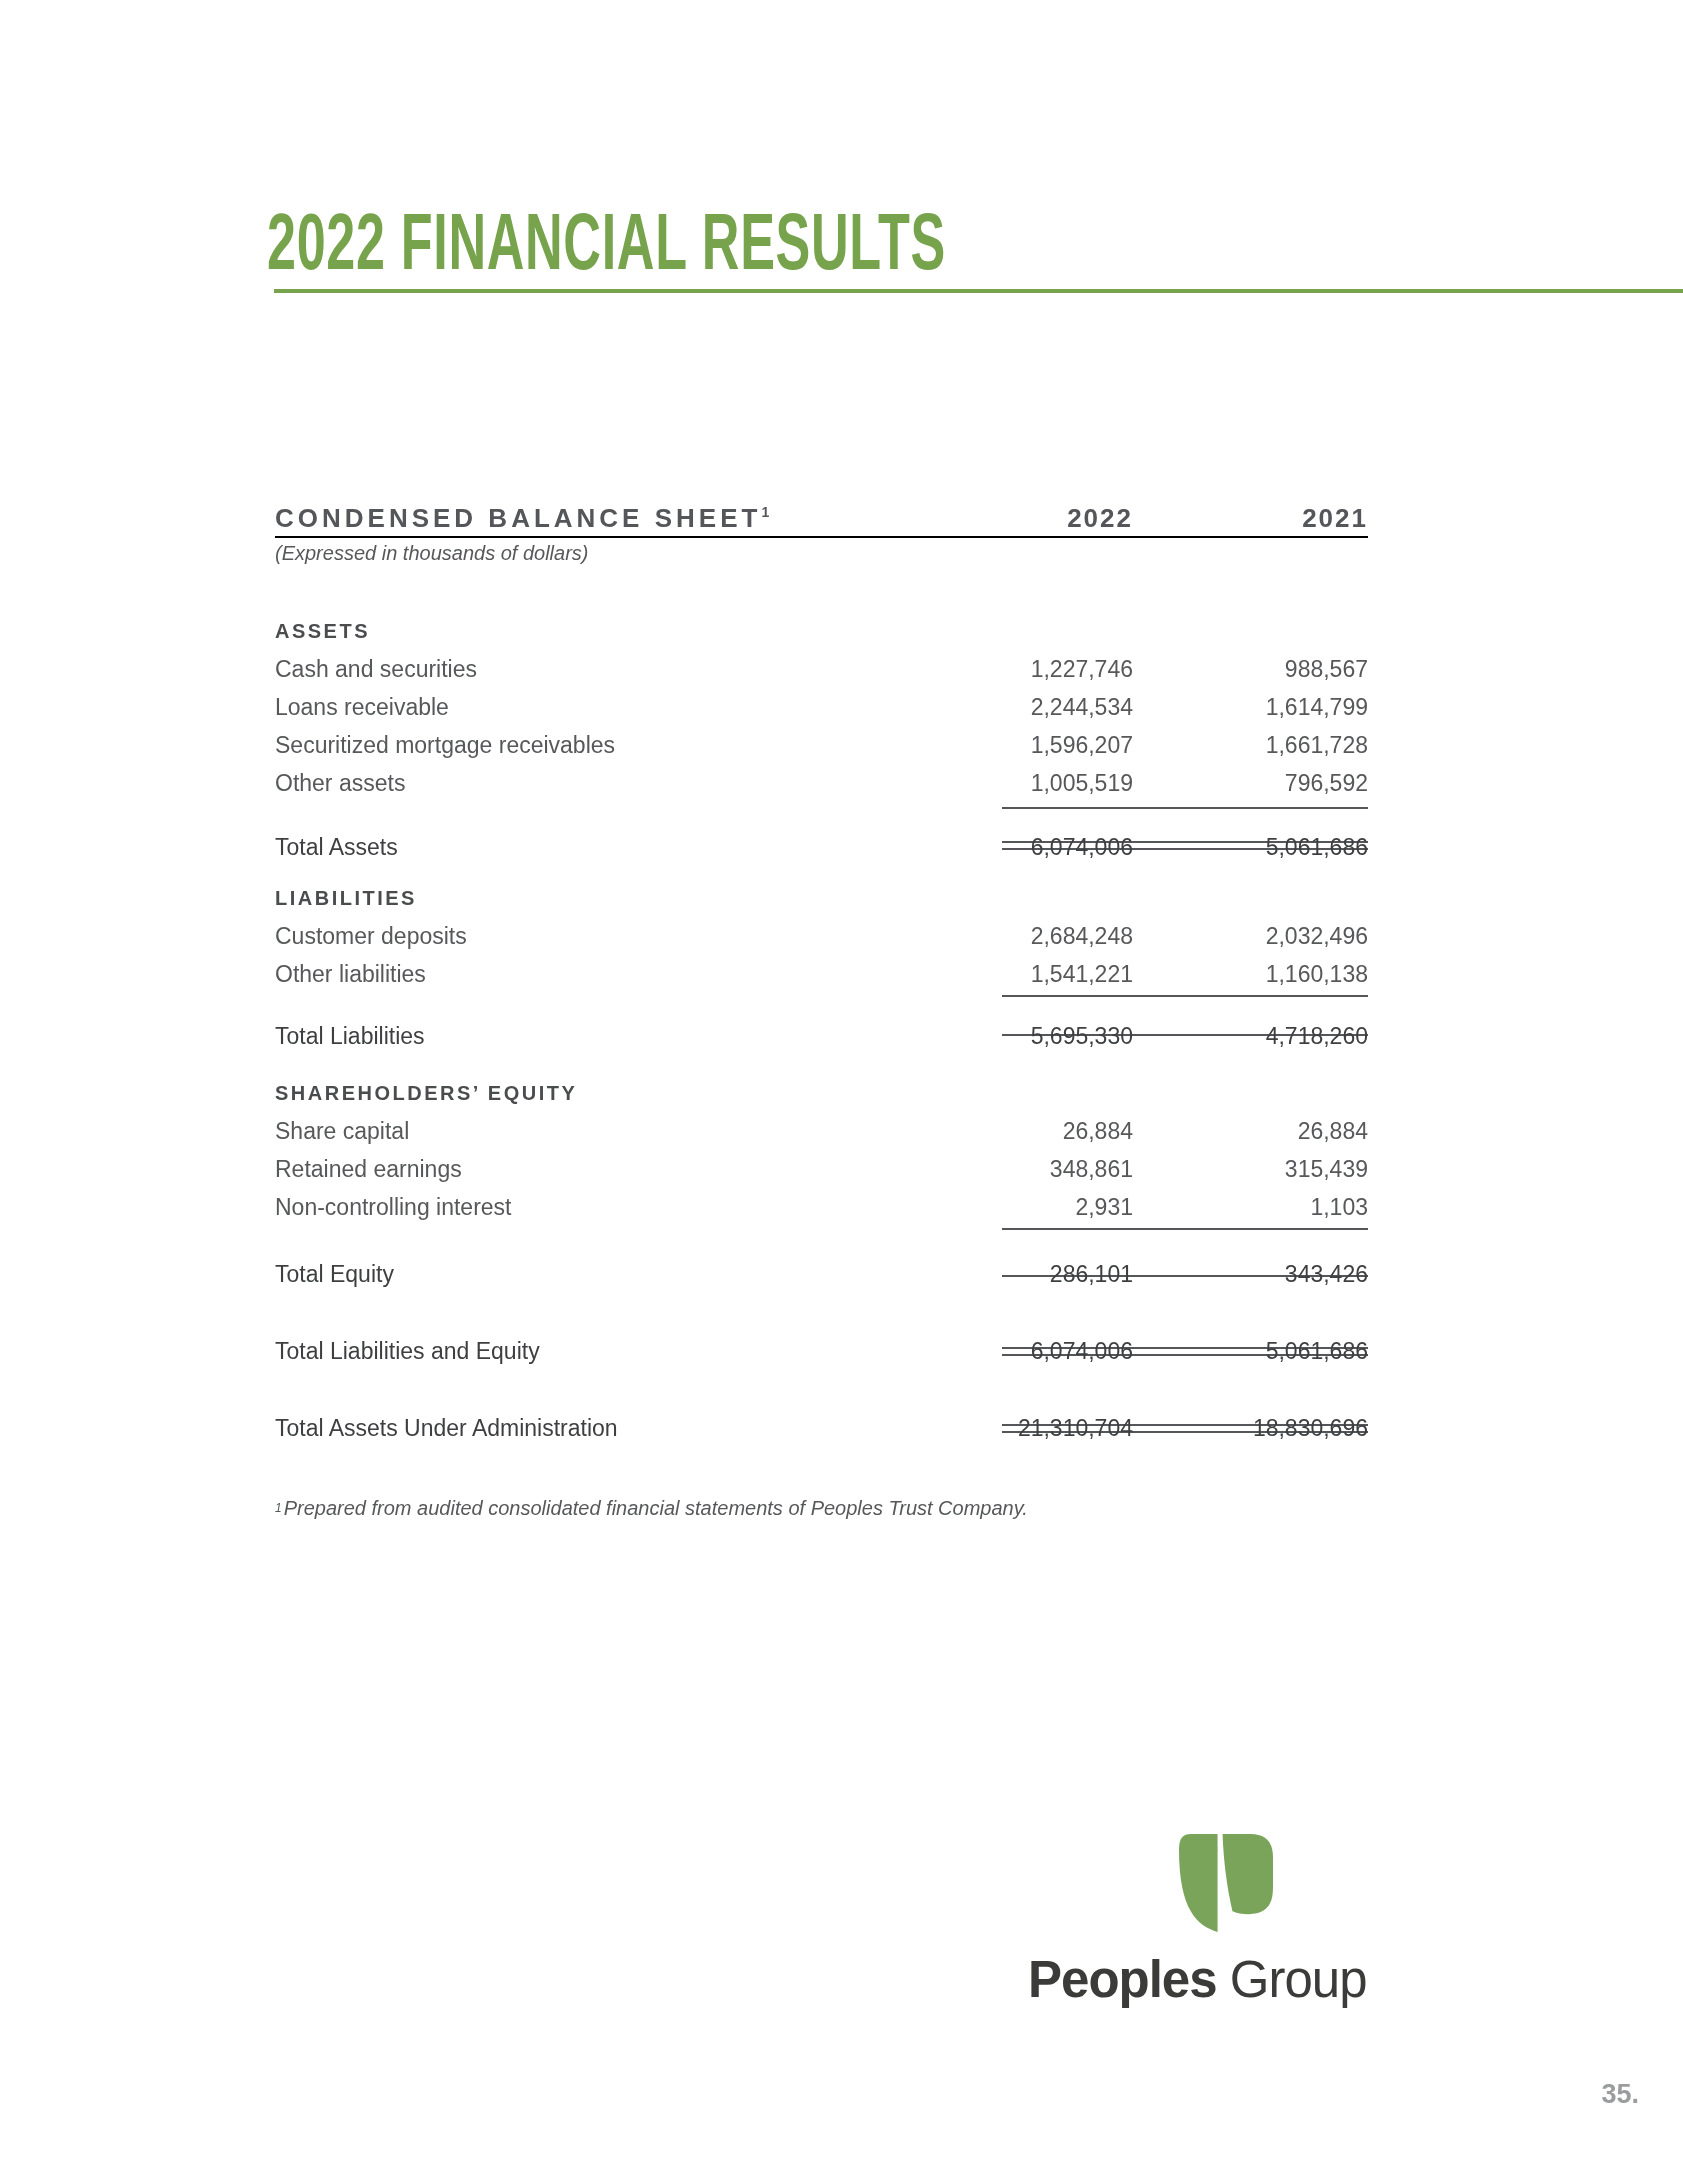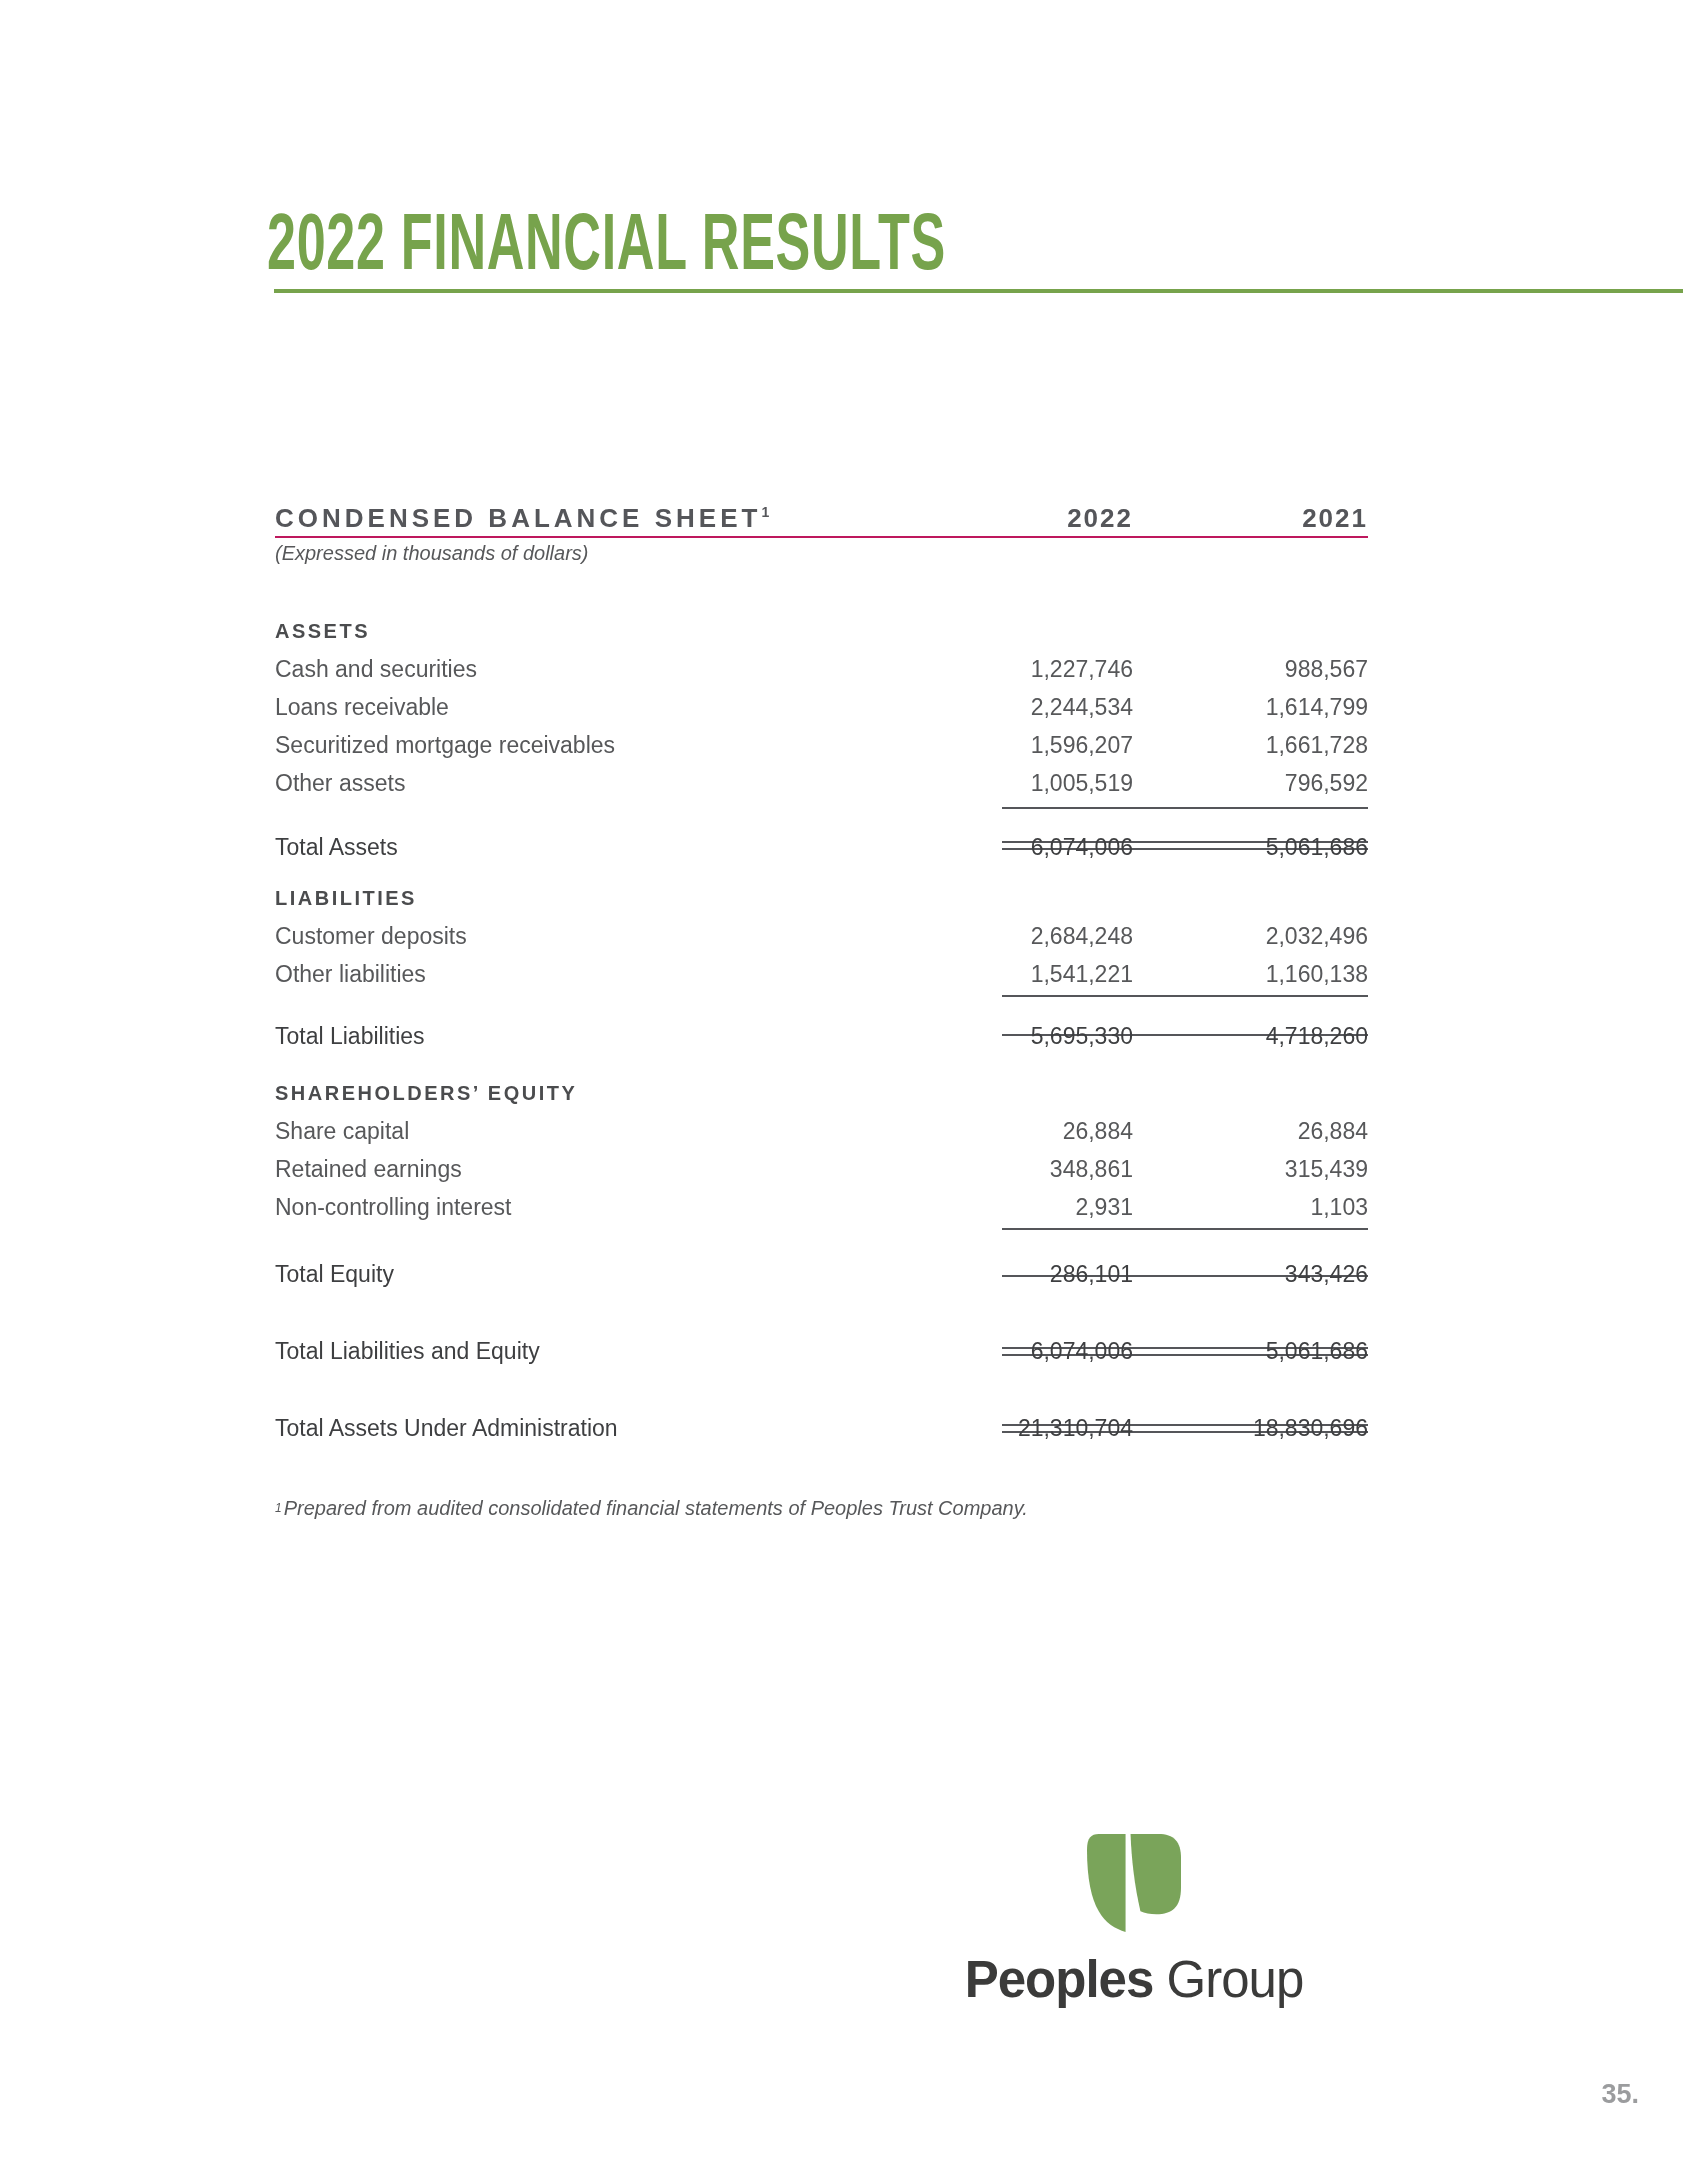--- a/index.html
+++ b/index.html
@@ -24,21 +24,21 @@
   }
   
   .sheet {
     position:absolute; left:275px; top:500px; width:1093px;
     color:#57585a;
   }
   .r { display:flex; align-items:center; }
   .label { flex:1; font-size:23px; color:#57585a; }
   .v1 { width:178px; text-align:right; font-size:23px; }
   .v2 { width:235px; text-align:right; font-size:23px; }
-  .thead { height:38px; border-bottom:2px solid #be185d; }
+  .thead { height:38px; border-bottom:2px solid #000000; }
   .thead .label { font-size:26px; font-weight:bold; letter-spacing:4px; color:#55565a; }
   .thead .v1, .thead .v2 { font-size:26px; font-weight:bold; letter-spacing:2px; color:#55565a; }
   .thead sup { font-size:14px; letter-spacing:0; }
   .sub { height:30px; display:flex; align-items:center;
          font-size:20px; font-style:italic; color:#57585a; }
   .sec { height:38px; display:flex; align-items:center;
          font-size:20px; font-weight:bold; letter-spacing:2.5px; color:#4b4c4e; }
   .sec.assets { margin-top:44px; }
   .sec.liab   { margin-top:29px; }
   .sec.equity { margin-top:38px; }
@@ -54,21 +54,21 @@
   .rule.after-items2 { margin-top:2px; }
   .rule.below-total  { margin-top:3px; }
   .rule.below-toteq  { margin-top:6px; }
   .drule { margin-left:auto; width:366px; }
   .drule .l { height:2px; background:#55565a; }
   .drule .l + .l { margin-top:5px; }
   .footnote { margin-top:60px; height:30px; display:flex; align-items:center;
               font-size:20px; font-style:italic; color:#57585a; }
   .footnote sup { font-size:12px; margin-right:2px; }
   
-  .logo { position:absolute; left:936px; top:1834px; width:396px; text-align:center; }
+  .logo { position:absolute; left:1028px; top:1834px; width:396px; }
   .logo svg { display:block; margin:0 auto; }
   .wordmark { margin-top:16px; font-size:51px; line-height:59px;
               color:#3b3b3a; letter-spacing:-1px; white-space:nowrap; }
   .wordmark .bold { font-weight:bold; }
   .wordmark .light { font-weight:normal; }
   
   .pagenum { position:absolute; right:44px; top:2079px;
              font-size:27px; font-weight:600; color:#9b9c9e; }
 </style>
 </head>

